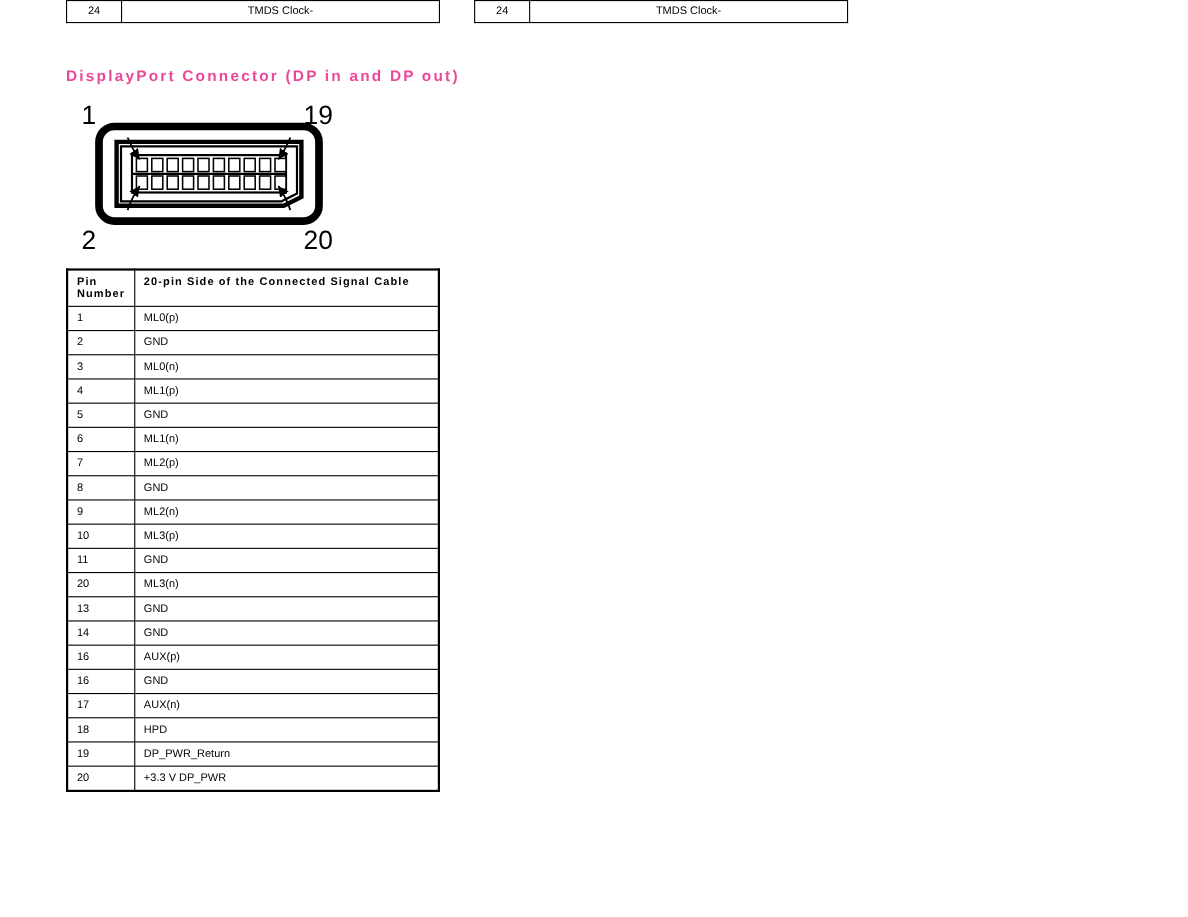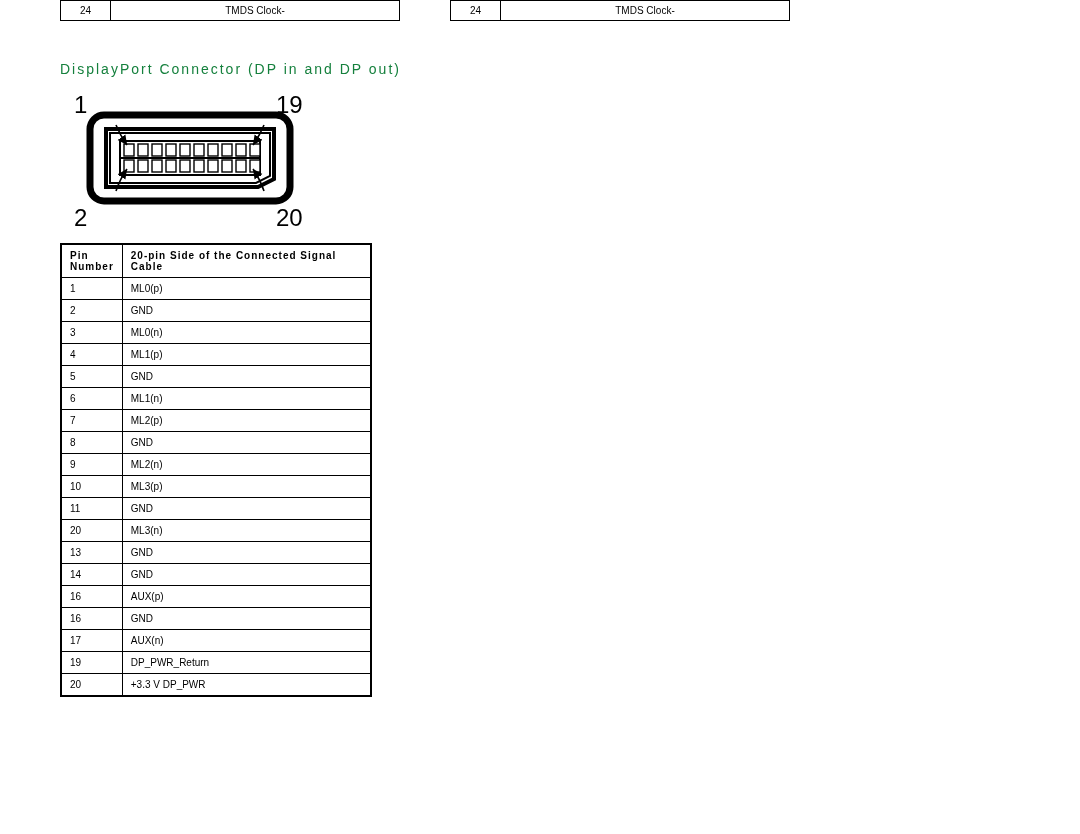--- a/index.html
+++ b/index.html
@@ -10,52 +10,52 @@
     font-family: Arial, Helvetica, sans-serif;
     font-size: 10px;
     color: #000;
     width: 1080px;
   }
   .page {
     padding: 0 60px 40px 60px;
   }
   .top-row {
     display: flex;
-    gap: 50px;
+    gap: 31px;
     margin-bottom: 40px;
   }
   .mini-table {
     border: 1px solid #000;
     border-collapse: collapse;
     width: 340px;
   }
   .mini-table td {
     border: 1px solid #000;
     padding: 4px 8px;
     font-size: 10px;
     text-align: center;
   }
   .mini-table td:first-child {
     width: 50px;
     text-align: center;
   }
   .section-heading {
-    color: #15803d;
+    color: #ec4899;
     font-size: 14px;
     letter-spacing: 2px;
-    font-weight: normal;
+    font-weight: bold;
     margin: 20px 0 14px 0;
   }
   .connector-svg {
     margin: 0 0 10px 0;
   }
   .pin-table {
     border: 2px solid #000;
     border-collapse: collapse;
-    width: 312px;
+    width: 340px;
     margin-top: 6px;
   }
   .pin-table th, .pin-table td {
     border: 1px solid #000;
     padding: 5px 8px;
     font-size: 10px;
     text-align: left;
     vertical-align: top;
   }
   .pin-table th {
@@ -219,20 +219,24 @@
         </tr>
         <tr>
           <td>16</td>
           <td>GND</td>
         </tr>
         <tr>
           <td>17</td>
           <td>AUX(n)</td>
         </tr>
         <tr>
+          <td>18</td>
+          <td>HPD</td>
+        </tr>
+        <tr>
           <td>19</td>
           <td>DP_PWR_Return</td>
         </tr>
         <tr>
           <td>20</td>
           <td>+3.3 V DP_PWR</td>
         </tr>
       </tbody>
   </table>
 

